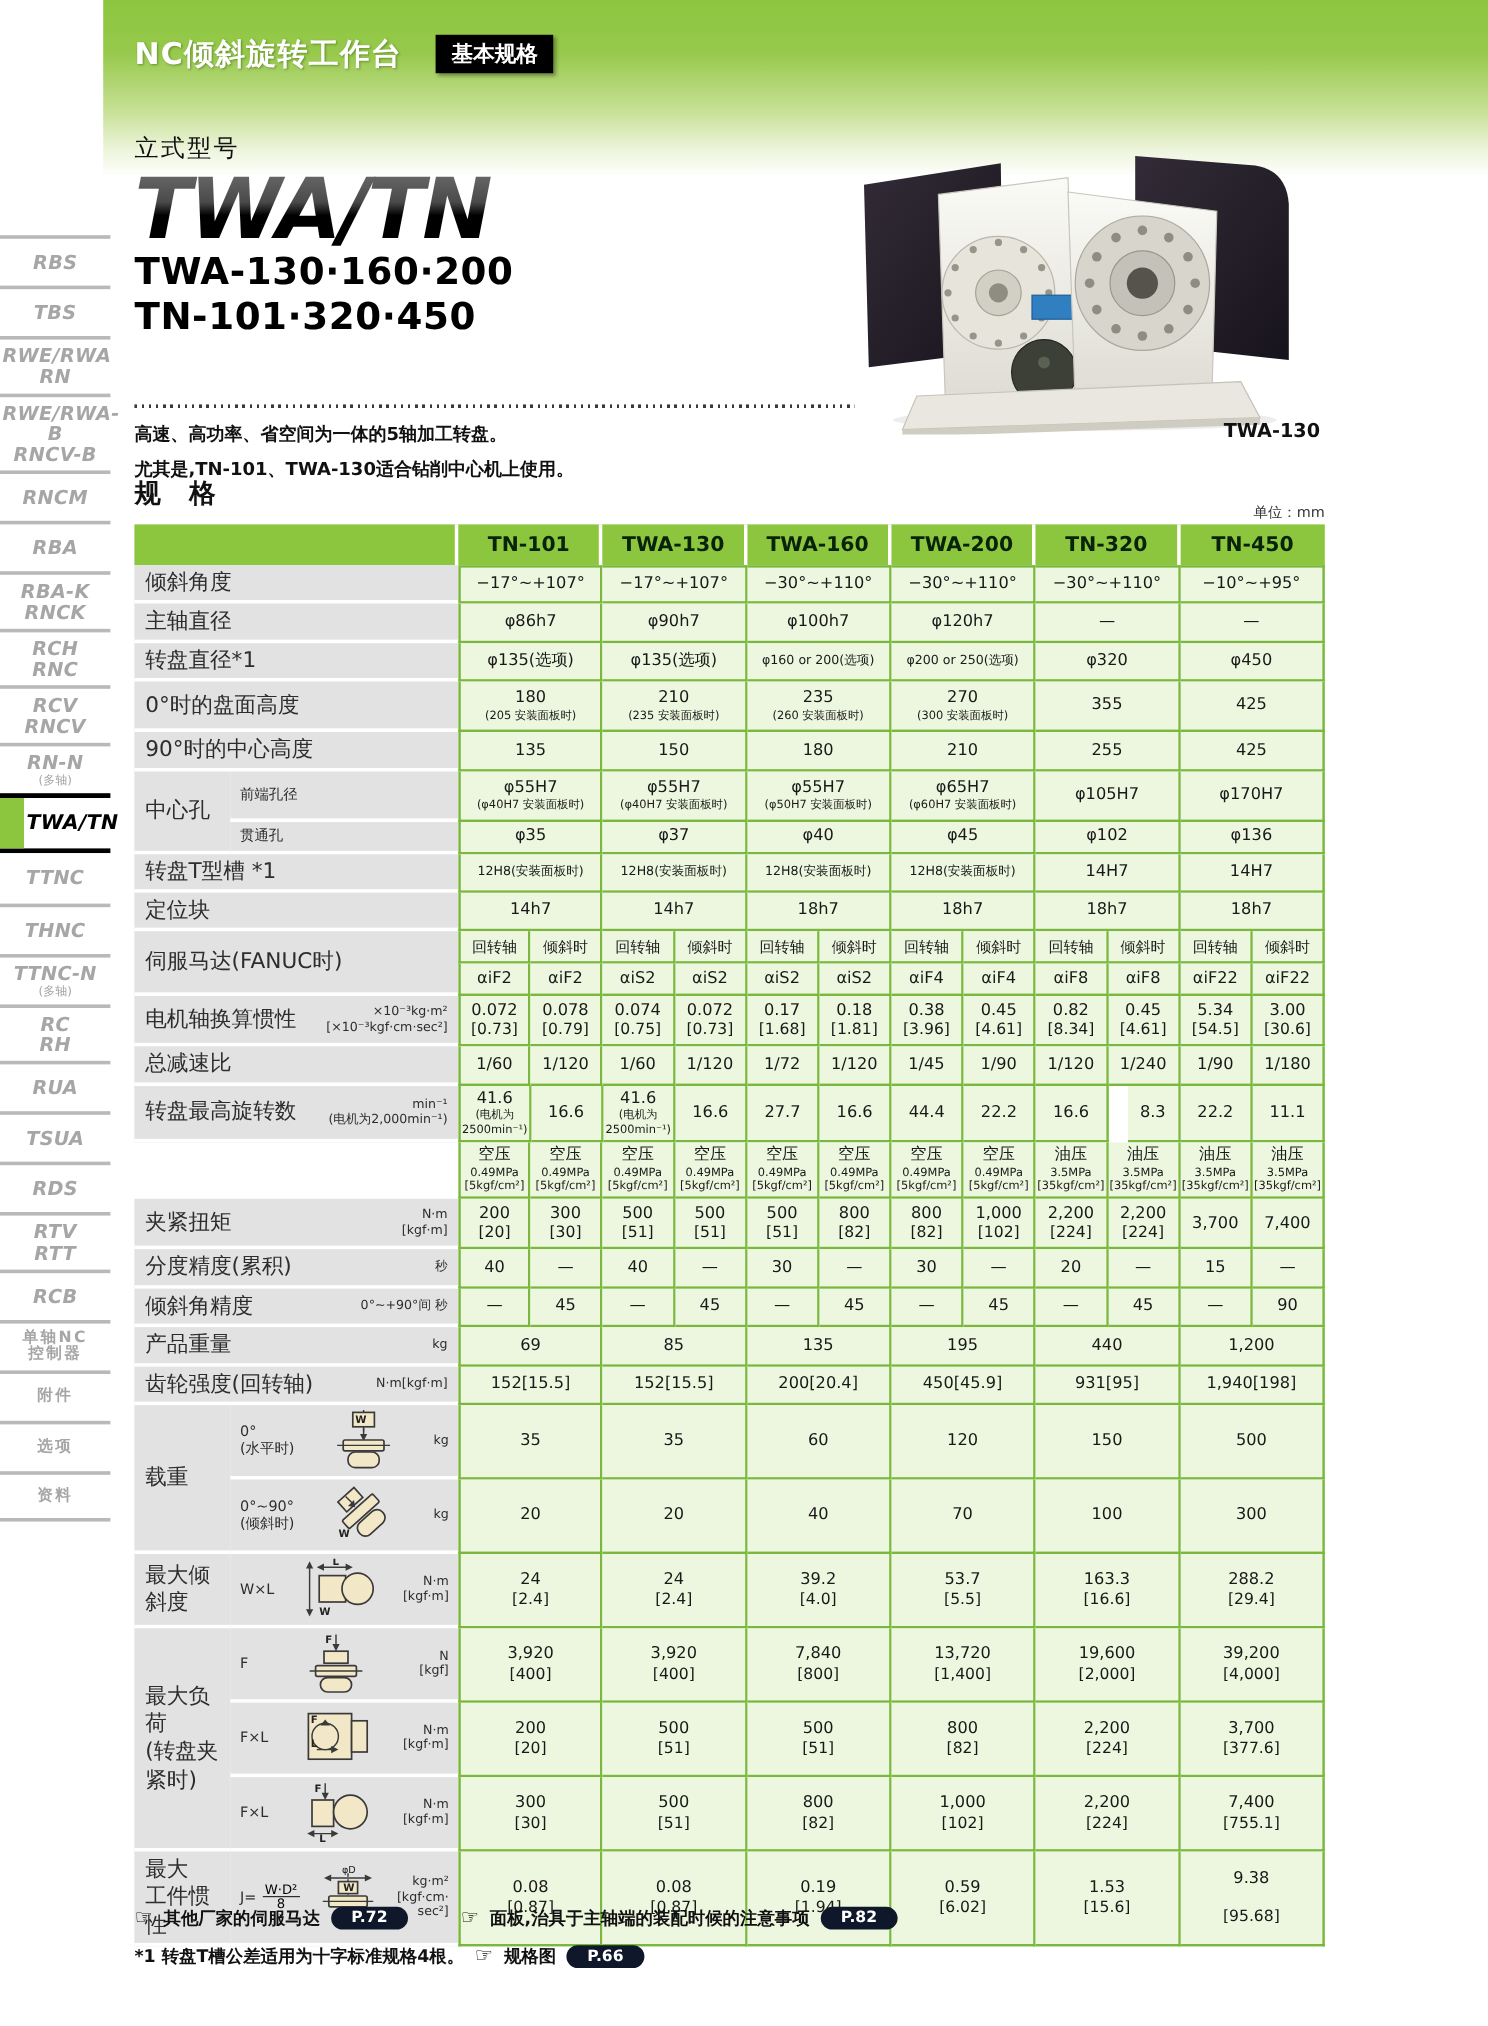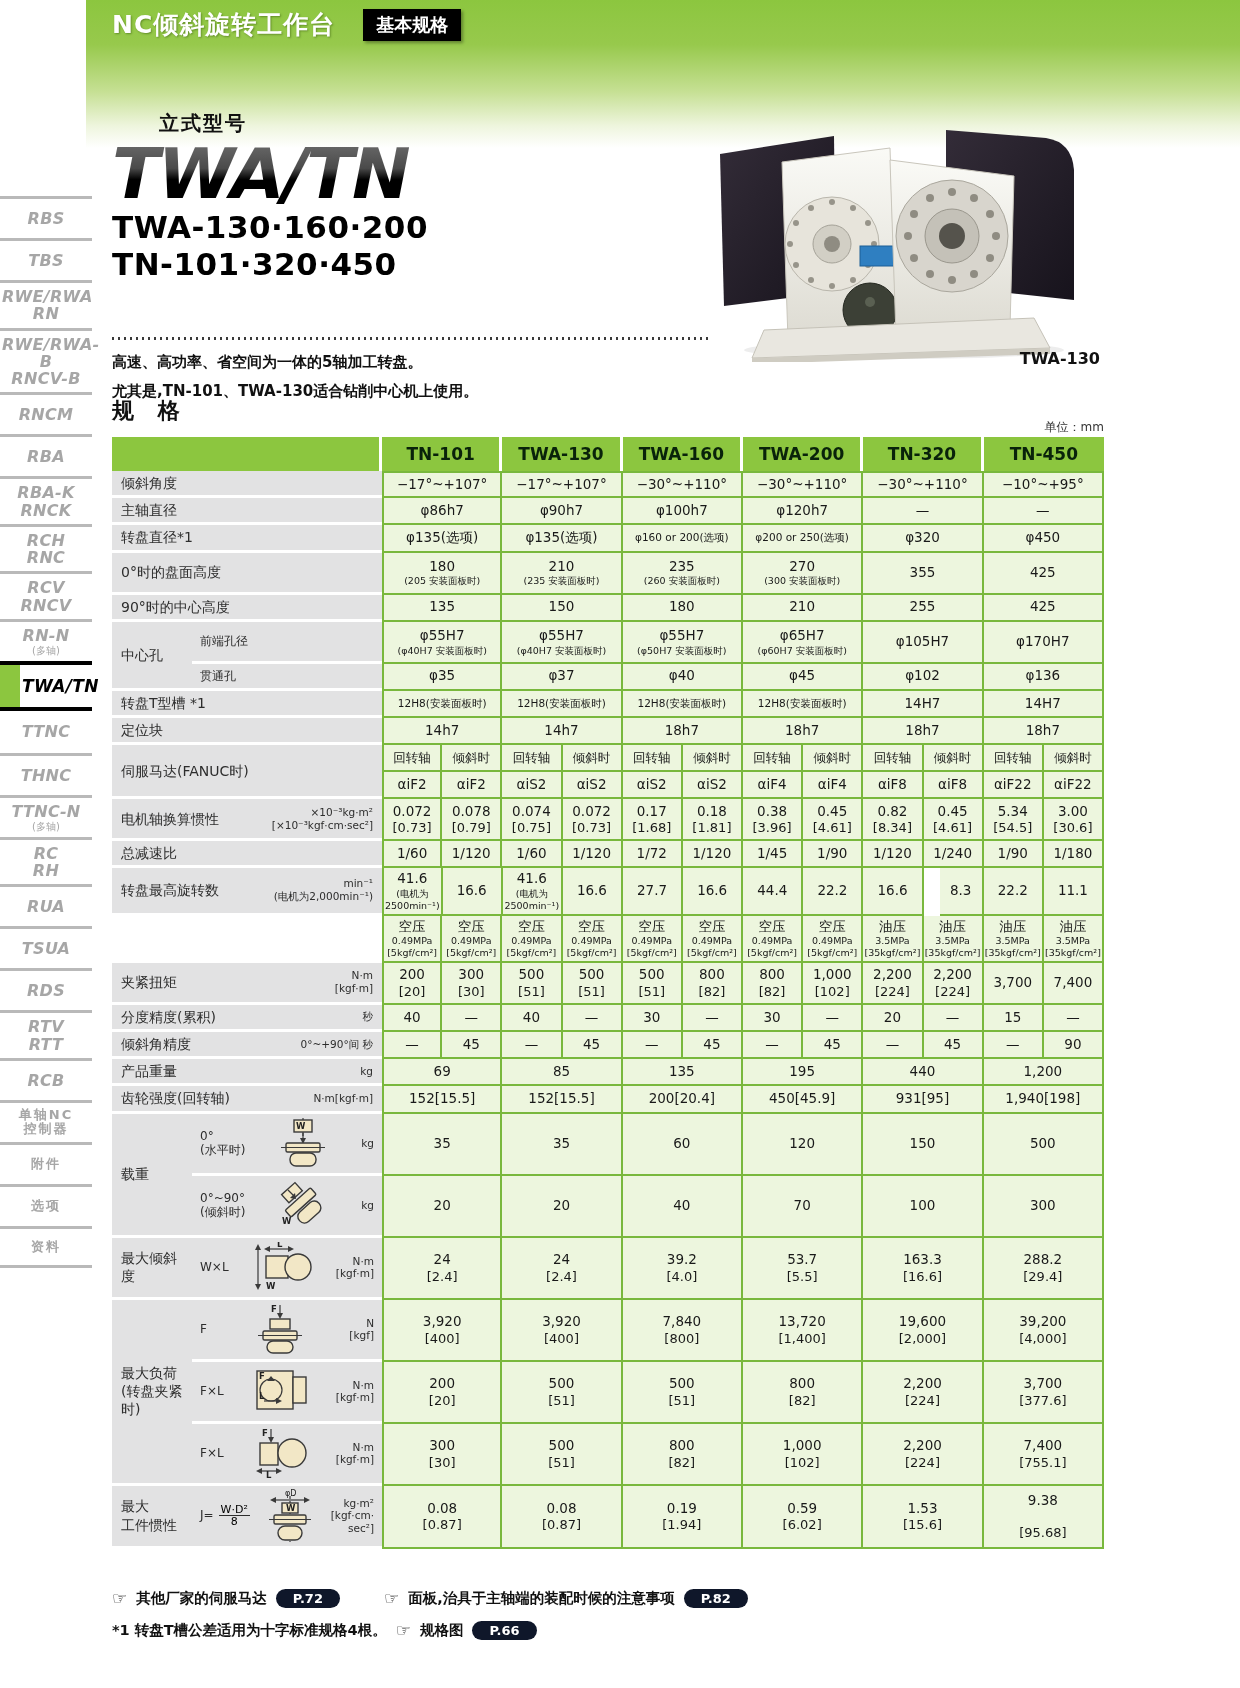--- a/index.html
+++ b/index.html
@@ -2,40 +2,40 @@
 <html><head>
 <meta charset="utf-8">
 <style>
   * { box-sizing: border-box; }
   body { margin:0; font-family:"DejaVu Sans","Liberation Sans",sans-serif; background:#fff; }
   .page { position:relative; width:1240px; height:1688px; background:#fff; overflow:hidden; }
 
   
   .header-band { position:absolute; left:86px; top:0; width:1154px; height:148px;
     background:linear-gradient(180deg,#8cc63f 0%,#97c94c 30%,#c6e094 62%,#eef5dd 85%,#ffffff 100%); }
-  .header-inner { position:absolute; left:26px; top:8px; display:flex; align-items:center; gap:28px; }
+  .header-inner { position:absolute; left:26px; top:28px; display:flex; align-items:center; gap:28px; }
   .header-title { color:#fff; font-size:25px; font-weight:bold; letter-spacing:1px; text-shadow:1px 1px 2px rgba(40,70,0,.45); }
   .header-badge { background:#000; color:#fff; font-size:18px; font-weight:bold; padding:4px 13px; box-shadow:2px 2px 3px rgba(0,0,0,.35); }
 
   
   .sidebar { position:absolute; left:0; top:196px; width:92px; }
   .sb-item { position:relative; min-height:42px; padding:5px 2px; border-top:3px solid #b9b9b9;
     display:flex; flex-direction:column; justify-content:center; align-items:center; text-align:center; background:#fff; }
   .sb-item:last-child { border-bottom:3px solid #b9b9b9; }
   .sb-label { font-style:italic; font-weight:bold; font-size:16px; color:#a6a6a6; line-height:1.08; letter-spacing:.3px; width:100%; }
   .sb-item.cjk .sb-label { font-style:normal; font-size:13px; letter-spacing:2px; }
   .sb-note { font-size:10px; color:#a6a6a6; line-height:1.1; }
   .sb-item.active { border-top:4px solid #000; border-bottom:4px solid #000; min-height:50px; padding-left:22px; }
   .sb-item.active + .sb-item { border-top:none; }
   .sb-item.active .sb-label { color:#000; font-size:17px; }
   .sb-green { position:absolute; left:0; top:0; bottom:0; width:20px; background:#8cc63f; }
 
   
   .intro { position:absolute; left:112px; top:110px; width:580px; }
-  .intro-cat { font-size:20px; font-weight:bold; color:#111; letter-spacing:2px; margin-bottom:2px;margin-left:47px; }
+  .intro-cat { font-size:20px; font-weight:normal; color:#111; letter-spacing:2px; margin-bottom:2px; }
   .intro-series { display:inline-block; font-style:italic; font-weight:900; font-size:70px; line-height:1.0; letter-spacing:-2px;
     background:linear-gradient(180deg,#6e6e6e 0%,#4a4a4a 42%,#000 58%); -webkit-background-clip:text; background-clip:text; color:transparent; padding-right:14px; }
   .intro-models { font-size:31px; font-weight:bold; color:#000; line-height:1.18; letter-spacing:.5px; }
   .dotline { position:absolute; left:112px; top:337px; width:600px; height:3px;
     background-image:repeating-linear-gradient(90deg,#3a3a3a 0 2px,transparent 2px 6px); }
   .desc { position:absolute; left:112px; top:348px; font-size:15px; font-weight:600; color:#111; line-height:1.9; }
 
   
   .photo { position:absolute; left:694px; top:96px; width:412px; height:266px; background:transparent; }
   .photo-caption { position:absolute; right:6px; bottom:-6px; font-size:16px; font-weight:bold; color:#111; }
@@ -46,21 +46,21 @@
 
   
   .spec-table { position:absolute; left:112px; top:437px; width:992px; }
   .t-head { display:grid; grid-template-columns:270px repeat(6,1fr); height:34px; }
   .th { background:#8cc63f; display:flex; align-items:center; justify-content:center;
     font-weight:bold; font-size:17px; color:#09230a; border-right:3px solid #fff; }
   .th:last-child { border-right:none; }
   .sec { display:grid; grid-template-columns:80px 190px repeat(12,1fr); }
   .gl, .sub { background:#e2e2e3; border-bottom:3px solid #fff; }
   .gl { display:flex; align-items:center; justify-content:space-between; padding:3px 9px; gap:4px; }
-  .gl-t { font-size:14px; color:#2d2d2d; white-space:pre-line; line-height:1.3; }
+  .gl-t { font-size:18px; color:#2d2d2d; white-space:pre-line; line-height:1.3; }
   .gl-u { font-size:10.5px; color:#2d2d2d; text-align:right; white-space:pre-line; line-height:1.25; }
   .sub { display:flex; align-items:center; padding:2px 8px; gap:5px; }
   .sub-t { font-size:12px; color:#2d2d2d; white-space:pre-line; line-height:1.2; }
   .sub-ic { margin:0 auto; display:flex; align-items:center; }
   .sub-u { font-size:10.5px; color:#2d2d2d; margin-left:auto; text-align:right; white-space:pre-line; line-height:1.2; }
   .sub-ic + .sub-u { margin-left:0; }
   .frac { display:inline-flex; flex-direction:column; align-items:center; font-size:11px; line-height:1.05; vertical-align:middle; }
   .frac .num { border-bottom:1px solid #2d2d2d; padding:0 2px; }
   .vc { background:#edf6de; border-right:2px solid #79b83d; border-bottom:2px solid #79b83d;
     display:flex; flex-direction:column; align-items:center; justify-content:center; text-align:center; padding:2px 1px; min-height:27px; }

